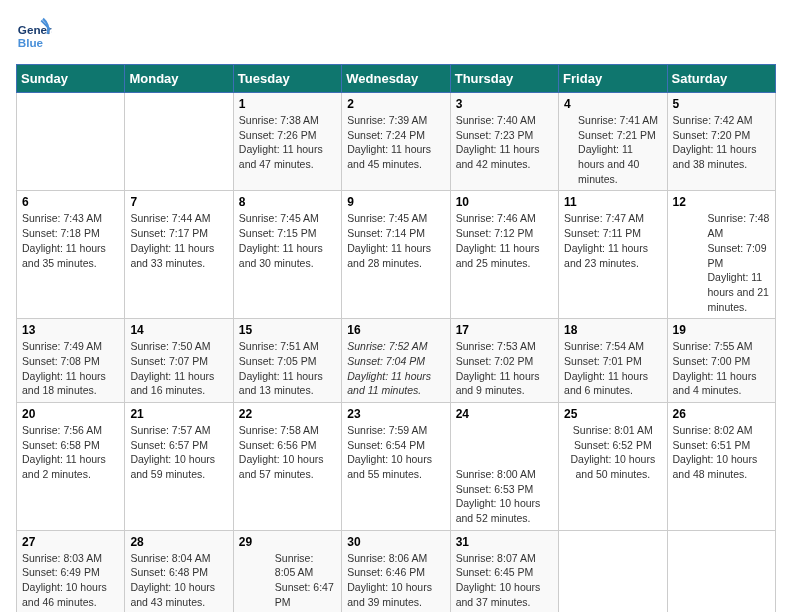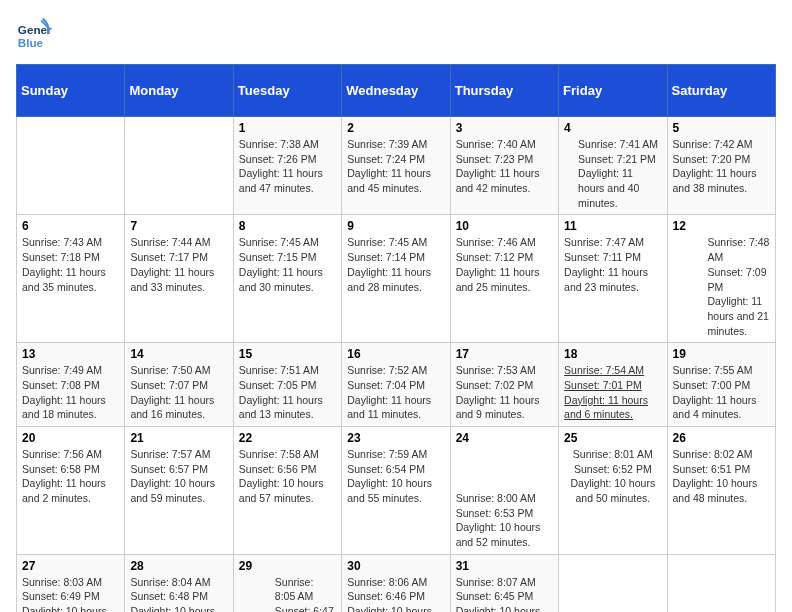--- a/index.html
+++ b/index.html
@@ -40,23 +40,23 @@
       font-size: 15px;
       font-weight: normal;
       color: #555;
     }
     table {
       width: 100%;
       border-collapse: collapse;
       font-size: 11px;
     }
     thead tr th {
-      background-color: #1d4ed8;
+      background-color: #0f766e;
       color: #fff;
-      padding: 18px 4px;
+      padding: 6px 4px;
       text-align: left;
       font-size: 13px;
       font-weight: bold;
       border: 1px solid #3d6eb5;
     }
     tbody tr td {
       border: 1px solid #ccc;
       padding: 4px 5px;
       vertical-align: top;
       min-height: 80px;
@@ -204,33 +204,33 @@
 Daylight: 11 hours and 16 minutes.</div>
         </td>
         <td>
           <span class="day-num">15</span>
           <div class="day-info" style="white-space: pre-line;">Sunrise: 7:51 AM
 Sunset: 7:05 PM
 Daylight: 11 hours and 13 minutes.</div>
         </td>
         <td>
           <span class="day-num">16</span>
-          <div class="day-info" style="white-space: pre-line;">Sunrise: 7:52 AM
+          <div class="day-info" style="white-space: pre-line; font-style: italic;">Sunrise: 7:52 AM
 Sunset: 7:04 PM
 Daylight: 11 hours and 11 minutes.</div>
         </td>
         <td>
           <span class="day-num">17</span>
           <div class="day-info" style="white-space: pre-line;">Sunrise: 7:53 AM
 Sunset: 7:02 PM
 Daylight: 11 hours and 9 minutes.</div>
         </td>
         <td>
           <span class="day-num">18</span>
-          <div class="day-info" style="white-space: pre-line; text-decoration: underline;">Sunrise: 7:54 AM
+          <div class="day-info" style="white-space: pre-line;">Sunrise: 7:54 AM
 Sunset: 7:01 PM
 Daylight: 11 hours and 6 minutes.</div>
         </td>
         <td>
           <span class="day-num">19</span>
           <div class="day-info" style="white-space: pre-line;">Sunrise: 7:55 AM
 Sunset: 7:00 PM
 Daylight: 11 hours and 4 minutes.</div>
         </td>
       </tr>

